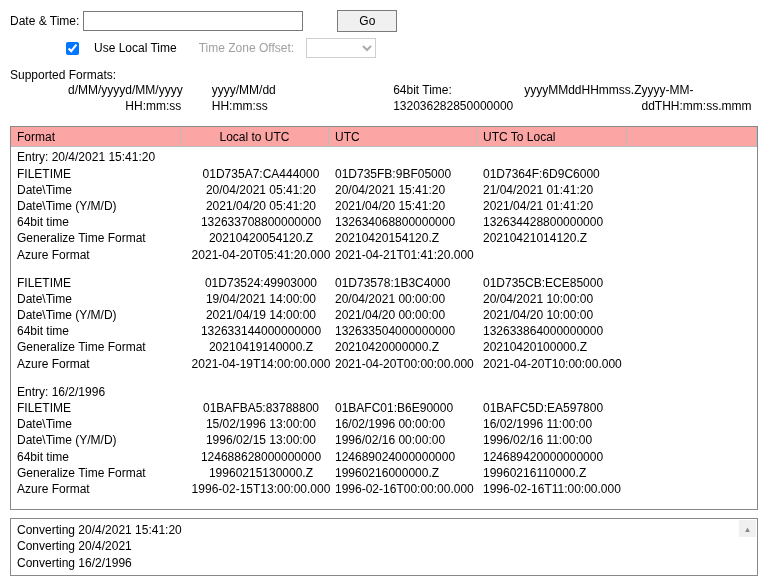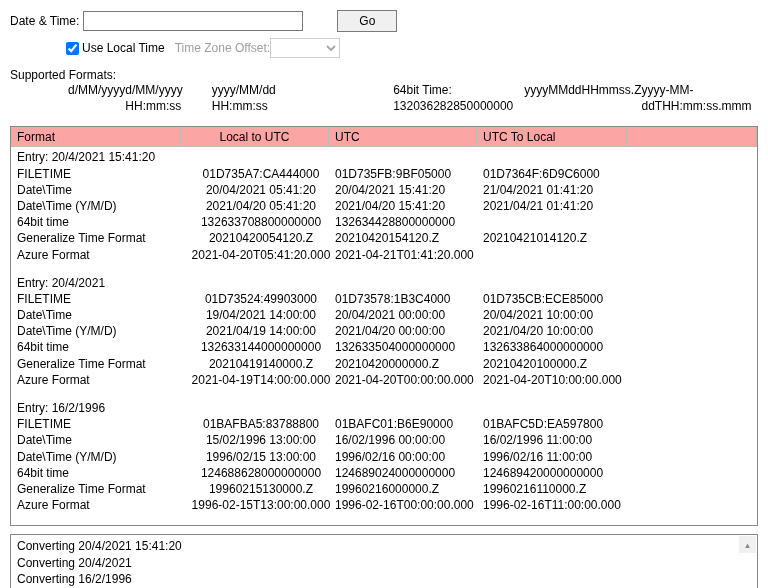--- a/index.html
+++ b/index.html
@@ -16,21 +16,21 @@
   .label { white-space: nowrap; }
   .textinput {
     width: 220px; height: 20px; border: 1px solid #7a7a7a;
     padding: 2px 4px; font: inherit; background: #fff;
   }
   .gobtn {
     width: 60px; height: 22px; border: 1px solid #7a7a7a;
     background: #f0f0f0; font: inherit; margin-left: 30px;
     cursor: pointer;
   }
-  .row2 { display: flex; align-items: center; gap: 0; padding-left: 52px; margin-bottom: 10px; }
+  .row2 { display: flex; align-items: center; gap: 12px; padding-left: 52px; margin-bottom: 10px; }
   .checkbox { width: 13px; height: 13px; }
   .disabled { color: #a0a0a0; }
   .tzselect {
     width: 70px; height: 20px; border: 1px solid #bbb;
     background: #fff; font: inherit; color: #888;
   }
   .formats-section { margin-bottom: 12px; }
   .formats-row { display: flex; gap: 90px; padding-left: 58px; }
   .formats-col { display: flex; flex-direction: row; line-height: 1.35; }
   .grid {
@@ -138,37 +138,35 @@
       </div>
       <div class="datarow">
         <div class="c0">Date\Time (Y/M/D)</div>
         <div class="c1">2021/04/20 05:41:20</div>
         <div class="c2">2021/04/20 15:41:20</div>
         <div class="c3">2021/04/21 01:41:20</div>
       </div>
       <div class="datarow">
         <div class="c0">64bit time</div>
         <div class="c1">132633708800000000</div>
+        <div class="c2">132634068800000000</div>
         <div class="c3">132634428800000000</div>
       </div>
       <div class="datarow">
         <div class="c0">Generalize Time Format</div>
         <div class="c1">20210420054120.Z</div>
         <div class="c2">20210420154120.Z</div>
         <div class="c3">20210421014120.Z</div>
       </div>
       <div class="datarow">
         <div class="c0">Azure Format</div>
         <div class="c1">2021-04-20T05:41:20.000</div>
         <div class="c3">2021-04-21T01:41:20.000</div>
       </div>
       <div class="spacer"></div>
-      <div class="datarow">
-        <div class="c0" style="width: auto;">Entry: 20/4/2021</div>
-      </div>
       <div class="datarow">
         <div class="c0">FILETIME</div>
         <div class="c1">01D73524:49903000</div>
         <div class="c2">01D73578:1B3C4000</div>
         <div class="c3">01D735CB:ECE85000</div>
       </div>
       <div class="datarow">
         <div class="c0">Date\Time</div>
         <div class="c1">19/04/2021 14:00:00</div>
         <div class="c2">20/04/2021 00:00:00</div>

